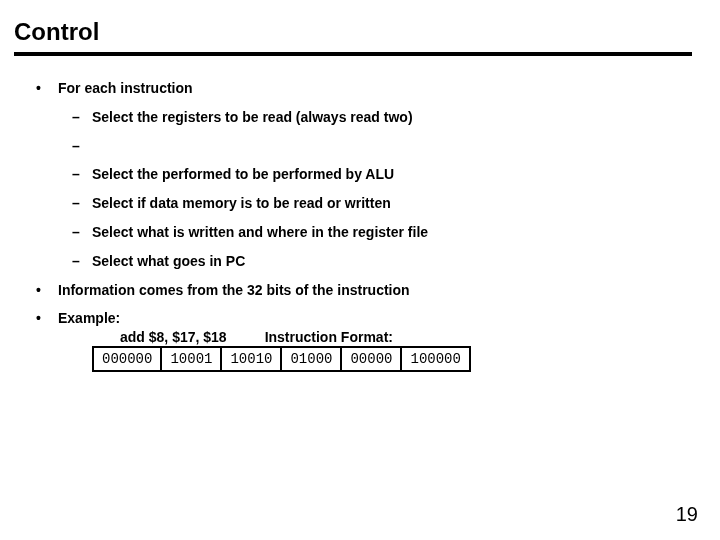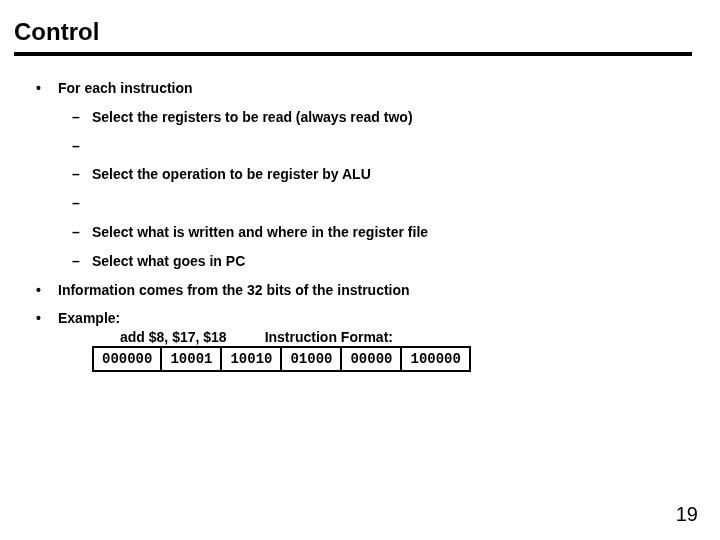--- a/index.html
+++ b/index.html
@@ -57,21 +57,21 @@
   .ex-line1 span.spacer { display:inline-block; width:38px; }
   .tbl {
     border-collapse: collapse;
     margin-left: 0;
   }
   .tbl td {
     border: 2px solid #000;
     padding: 2px 8px;
     text-align: center;
     font-family: "Courier New", monospace;
-    font-weight: bold;
+    font-weight: normal;
     font-size: 14px;
     height: 18px;
   }
   .pagenum {
     position: absolute;
     right: 22px;
     bottom: 14px;
     font-size: 20px;
     font-family: Liberation Sans, sans-serif;
   }
@@ -92,24 +92,25 @@
 
     <div class="l2">
       <span class="dash">–</span>
       <span>Select the registers to be read (always read two)</span>
     </div>
     <div class="l2">
       <span class="dash">–</span>
     </div>
     <div class="l2">
       <span class="dash">–</span>
-      <span>Select the operation to be register by ALU</span>
+      <span>Select the performed to be performed by ALU</span>
     </div>
     <div class="l2">
       <span class="dash">–</span>
+      <span>Select if data memory is to be read or written</span>
     </div>
     <div class="l2">
       <span class="dash">–</span>
       <span>Select what is written and where in the register file</span>
     </div>
     <div class="l2">
       <span class="dash">–</span>
       <span>Select what goes in PC</span>
     </div>
 

